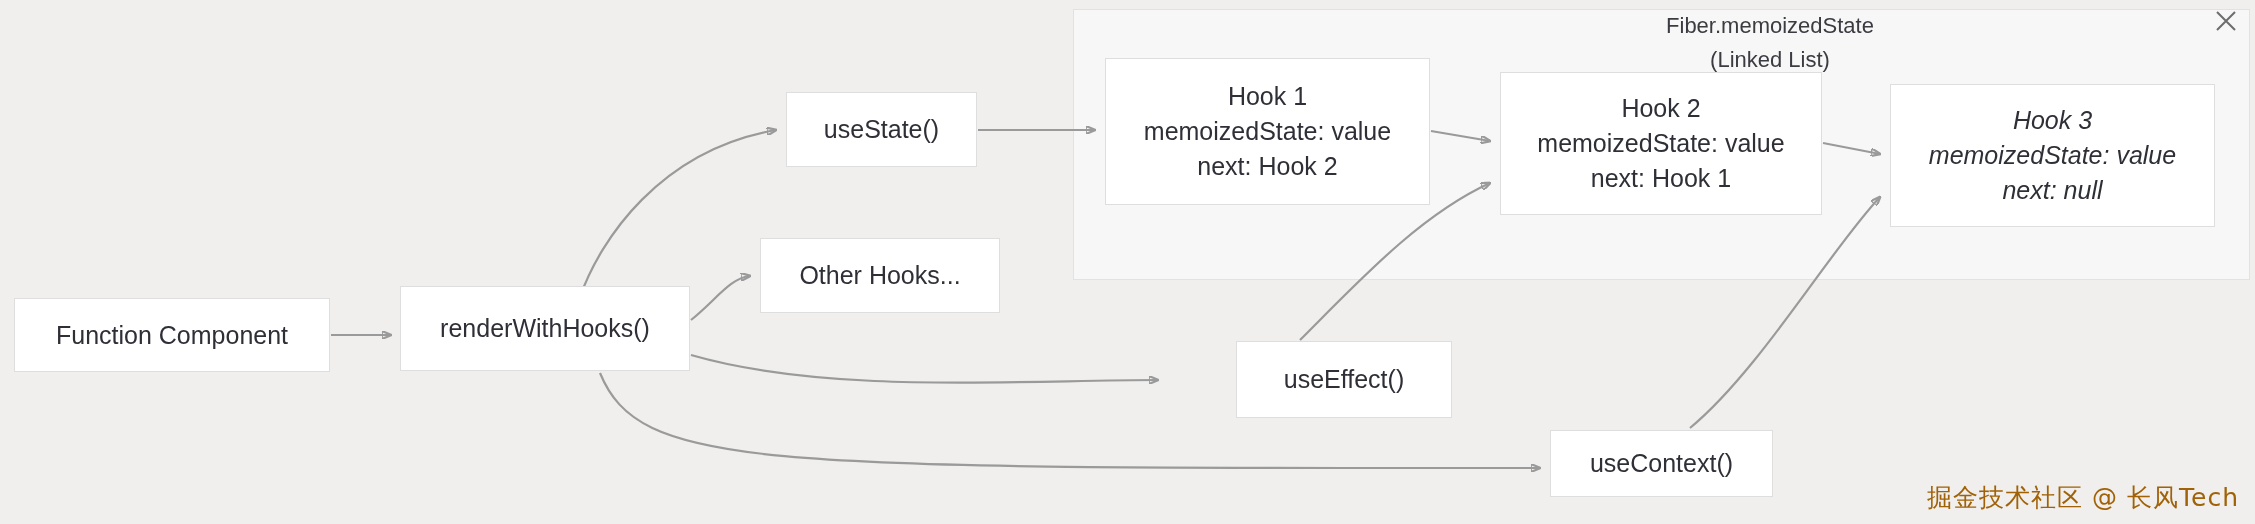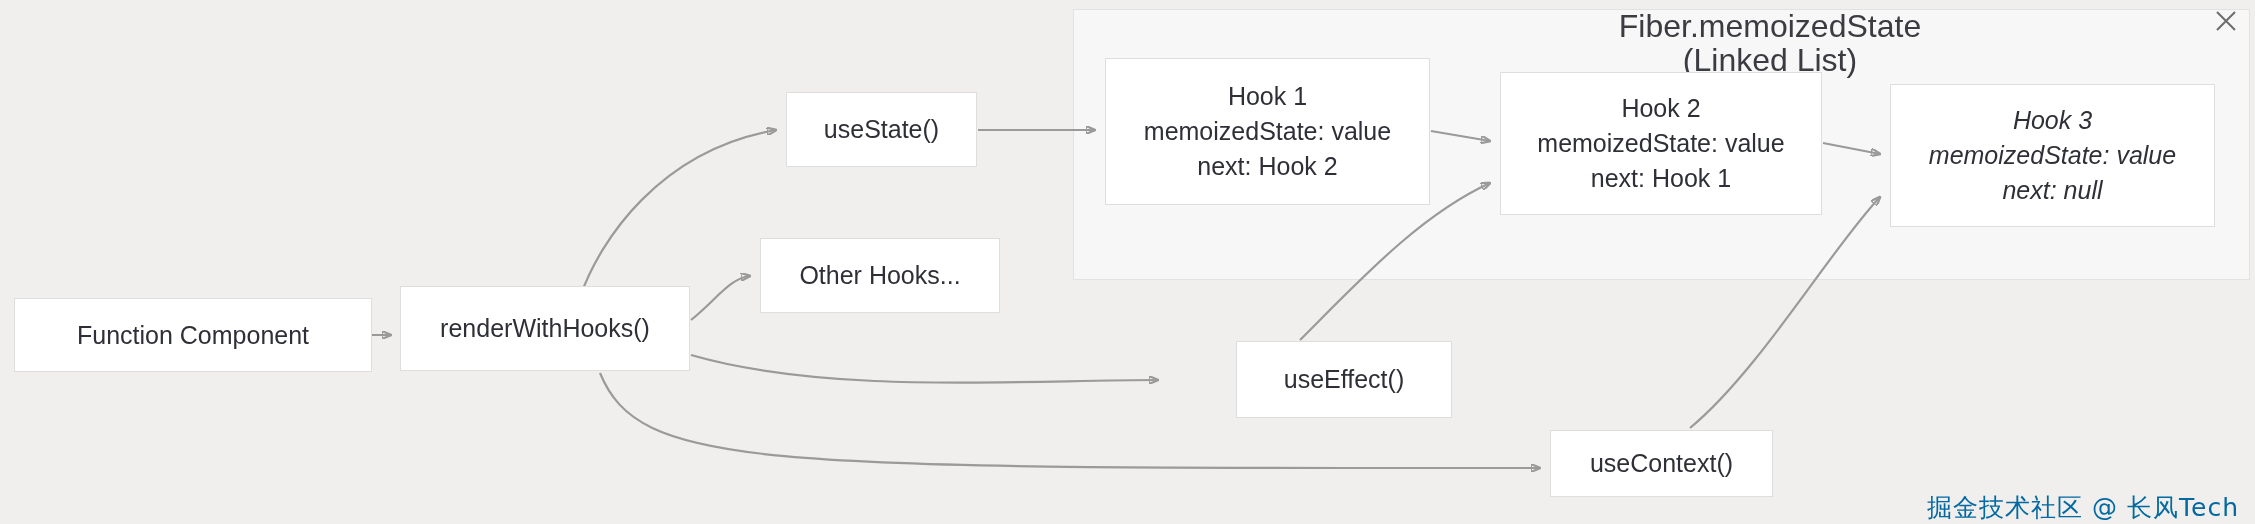--- a/index.html
+++ b/index.html
@@ -17,21 +17,21 @@
   .group-panel{
     position:absolute;
     background:#f7f7f7;
     border:1px solid #e2e2e2;
     box-sizing:border-box;
   }
   .group-title{
     position:absolute;
     text-align:center;
     color:#3b3b42;
-    font-size:32px;
+    font-size:22px;
     line-height:34px;
     white-space:nowrap;
   }
 
   
   .node{
     position:absolute;
     background:#ffffff;
     border:1px solid #dedede;
     box-sizing:border-box;
@@ -58,24 +58,24 @@
     right:16px;top:8px;
     width:26px;height:26px;
     z-index:9;
     cursor:pointer;
   }
   .close-icon svg{display:block;}
 
   
   .watermark{
     position:absolute;
-    right:16px;bottom:0;
+    right:16px;bottom:10px;
     font-size:25px;
     letter-spacing:1px;
-    color:#0369a1;
+    color:#a16207;
     white-space:nowrap;
     z-index:9;
     font-family:"DejaVu Sans","Liberation Sans",sans-serif;
   }
 </style>
 </head>
 <body>
 
 <div id="stage">
 
@@ -107,21 +107,21 @@
 
     <path d="M1431,131 L1490,141" marker-end="url(#ah)"></path>
 
     <path d="M1823,143 L1880,154" marker-end="url(#ah)"></path>
 
     <path d="M1300,340 C1360,280 1420,215 1490,183" marker-end="url(#ah)"></path>
 
     <path d="M1690,428 C1760,370 1830,250 1880,197" marker-end="url(#ah)"></path>
   </svg>
 
-  <div class="node" style="left:14px;top:298px;width:358px;height:74px;">
+  <div class="node" style="left:14px;top:298px;width:316px;height:74px;">
     <span class="ln">Function Component</span>
   </div>
 
   <div class="node" style="left:400px;top:286px;width:290px;height:85px;">
     <span class="ln">renderWithHooks()</span>
   </div>
 
   <div class="node" style="left:786px;top:92px;width:191px;height:75px;">
     <span class="ln">useState()</span>
   </div>

